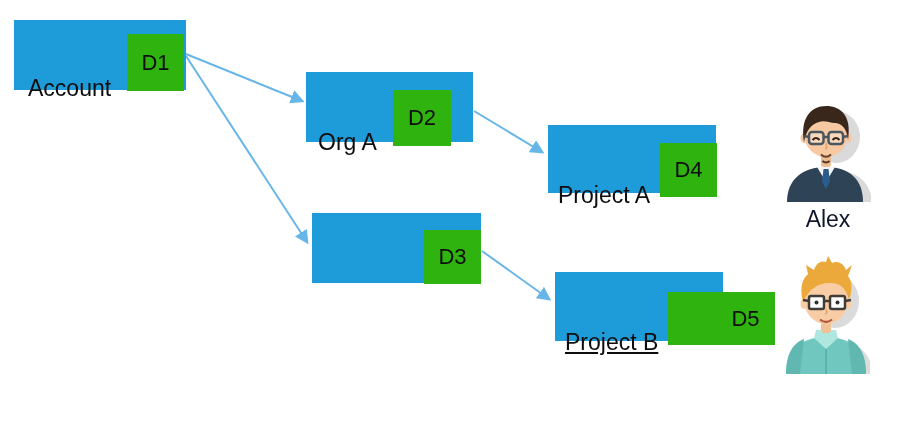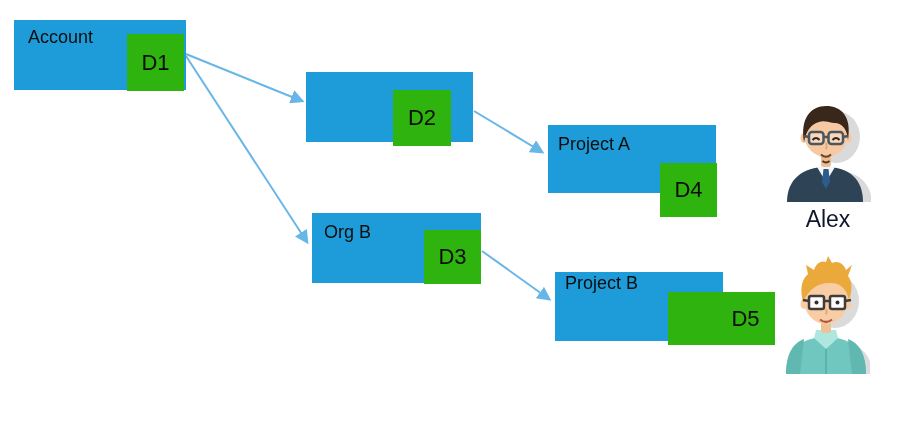--- a/index.html
+++ b/index.html
@@ -17,22 +17,23 @@
     width: 904px; height: 428px;
     pointer-events: none;
   }
   .node {
     position: absolute;
     background: #1e9cd9;
   }
   .node-label {
     position: absolute;
     color: #0d0d0d;
-    font-size: 18px;
+    font-size: 23px;
     white-space: nowrap;
+    margin-top: 48px;
   }
   .badge {
     position: absolute;
     background: #2eb30f;
     display: flex;
     align-items: center;
     justify-content: center;
     color: #0d0d0d;
     font-size: 22px;
   }
@@ -62,38 +63,38 @@
     <line x1="482" y1="251" x2="549" y2="299" stroke="#68b6e7" stroke-width="2" marker-end="url(#arrowhead)"></line>
   </svg>
 
   <div class="node" style="left:14px; top:20px; width:172px; height:70px;"></div>
   <div class="node-label" style="left:28px; top:27px;">Account</div>
   <div class="badge" style="left:127px; top:34px; width:57px; height:57px;">
     <span>D1</span>
   </div>
 
   <div class="node" style="left:306px; top:72px; width:167px; height:70px;"></div>
+  <div class="node-label" style="left:318px; top:81px;">Org A</div>
   <div class="badge" style="left:393px; top:90px; width:58px; height:56px;">
     <span>D2</span>
   </div>
 
   <div class="node" style="left:548px; top:125px; width:168px; height:68px;"></div>
   <div class="node-label" style="left:558px; top:134px;">Project A</div>
-  <div class="badge" style="left:660px; top:143px; width:57px; height:54px;margin-top:20px;">
+  <div class="badge" style="left:660px; top:143px; width:57px; height:54px;">
     <span>D4</span>
   </div>
 
   <div class="node" style="left:312px; top:213px; width:169px; height:70px;"></div>
-  <div class="node-label" style="left:324px; top:222px;">Org B</div>
   <div class="badge" style="left:424px; top:230px; width:57px; height:54px;text-align:center;">
     <span>D3</span>
   </div>
 
   <div class="node" style="left:555px; top:272px; width:168px; height:69px;"></div>
-  <div class="node-label" style="left:565px; top:273px;">Project B</div>
+  <div class="node-label" style="left:565px; top:281px;text-decoration:underline;">Project B</div>
   <div class="badge" style="left:668px; top:292px; width:59px; height:53px;padding-left:48px;">
     <span>D5</span>
   </div>
 
   <div class="person" style="left:785px; top:96px; width:86px; height:106px;">
     <svg width="86" height="106" viewBox="0 0 86 106">
 
       <g transform="translate(9,3)" fill="#dadada">
         <ellipse cx="42" cy="38" rx="24" ry="26"></ellipse>
         <path d="M4,106 C4,84 20,72 42,72 C64,72 78,84 78,106 Z"></path>

